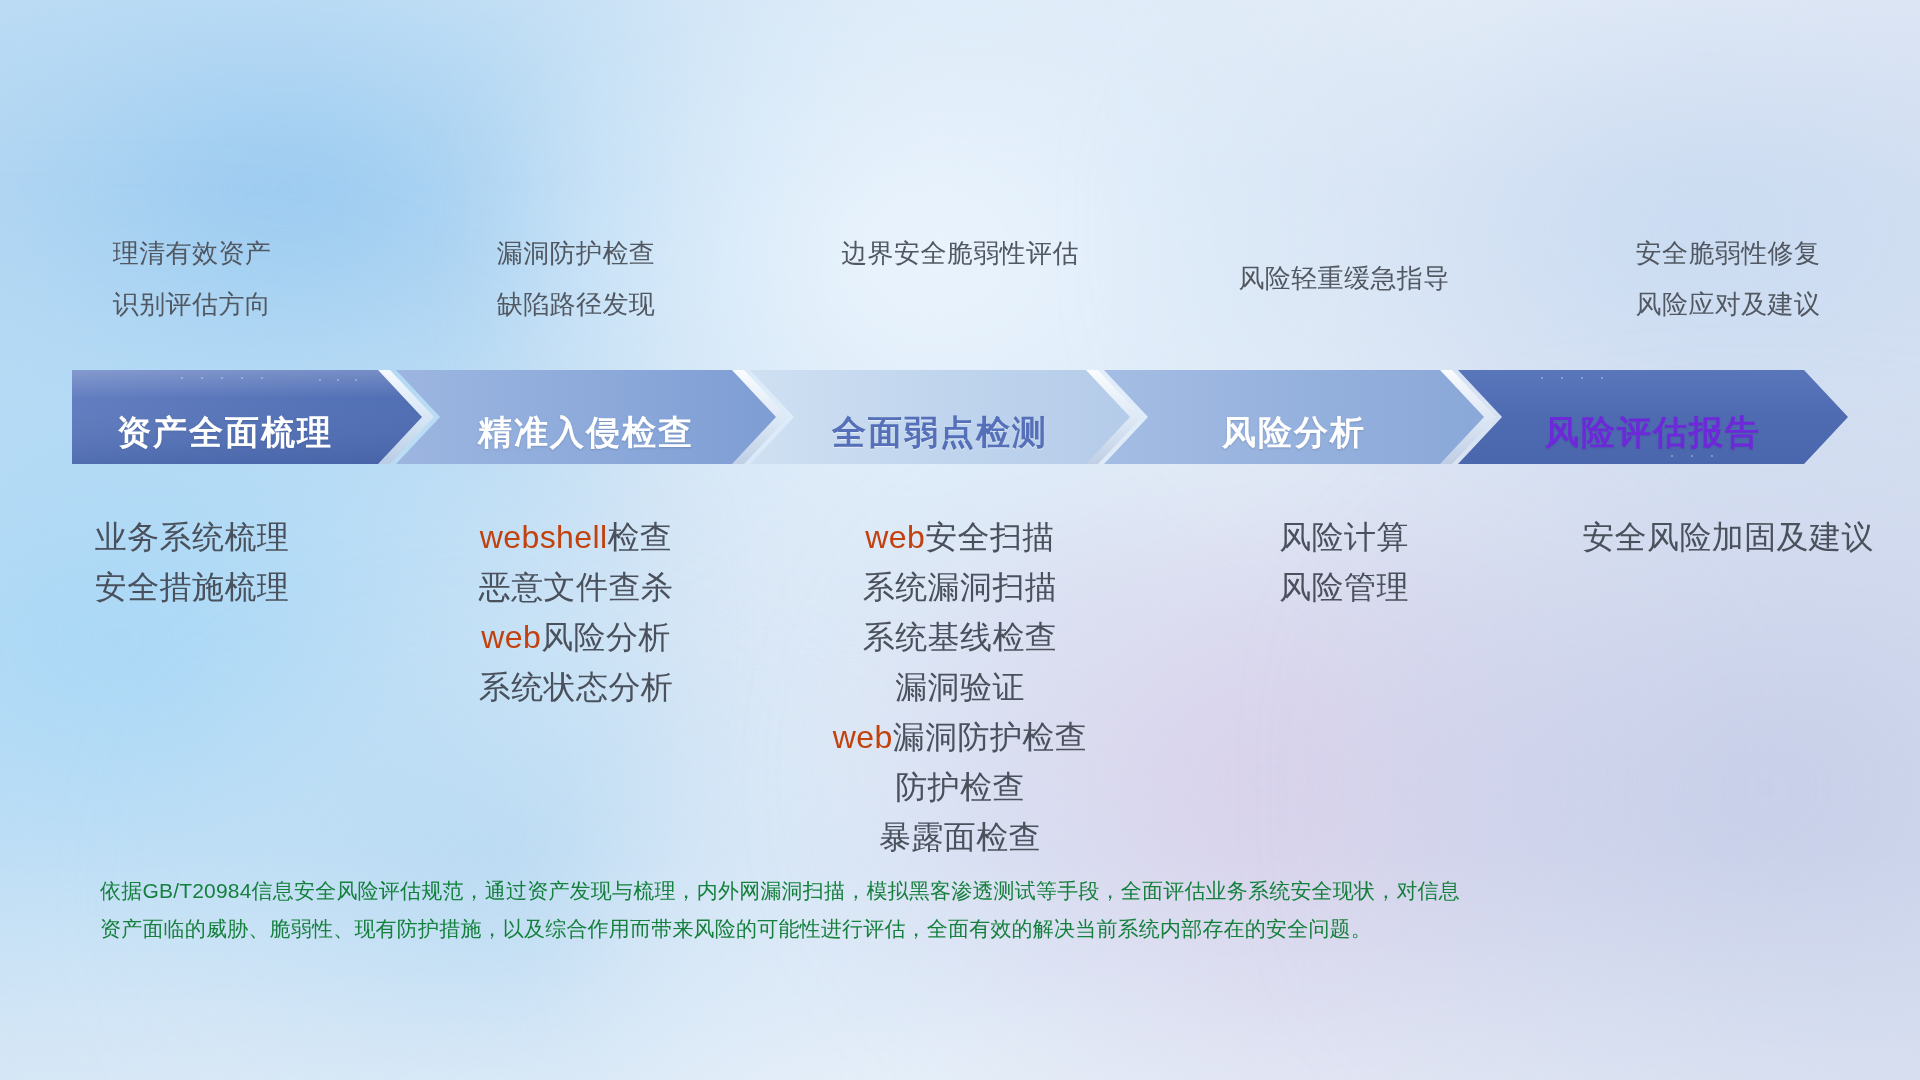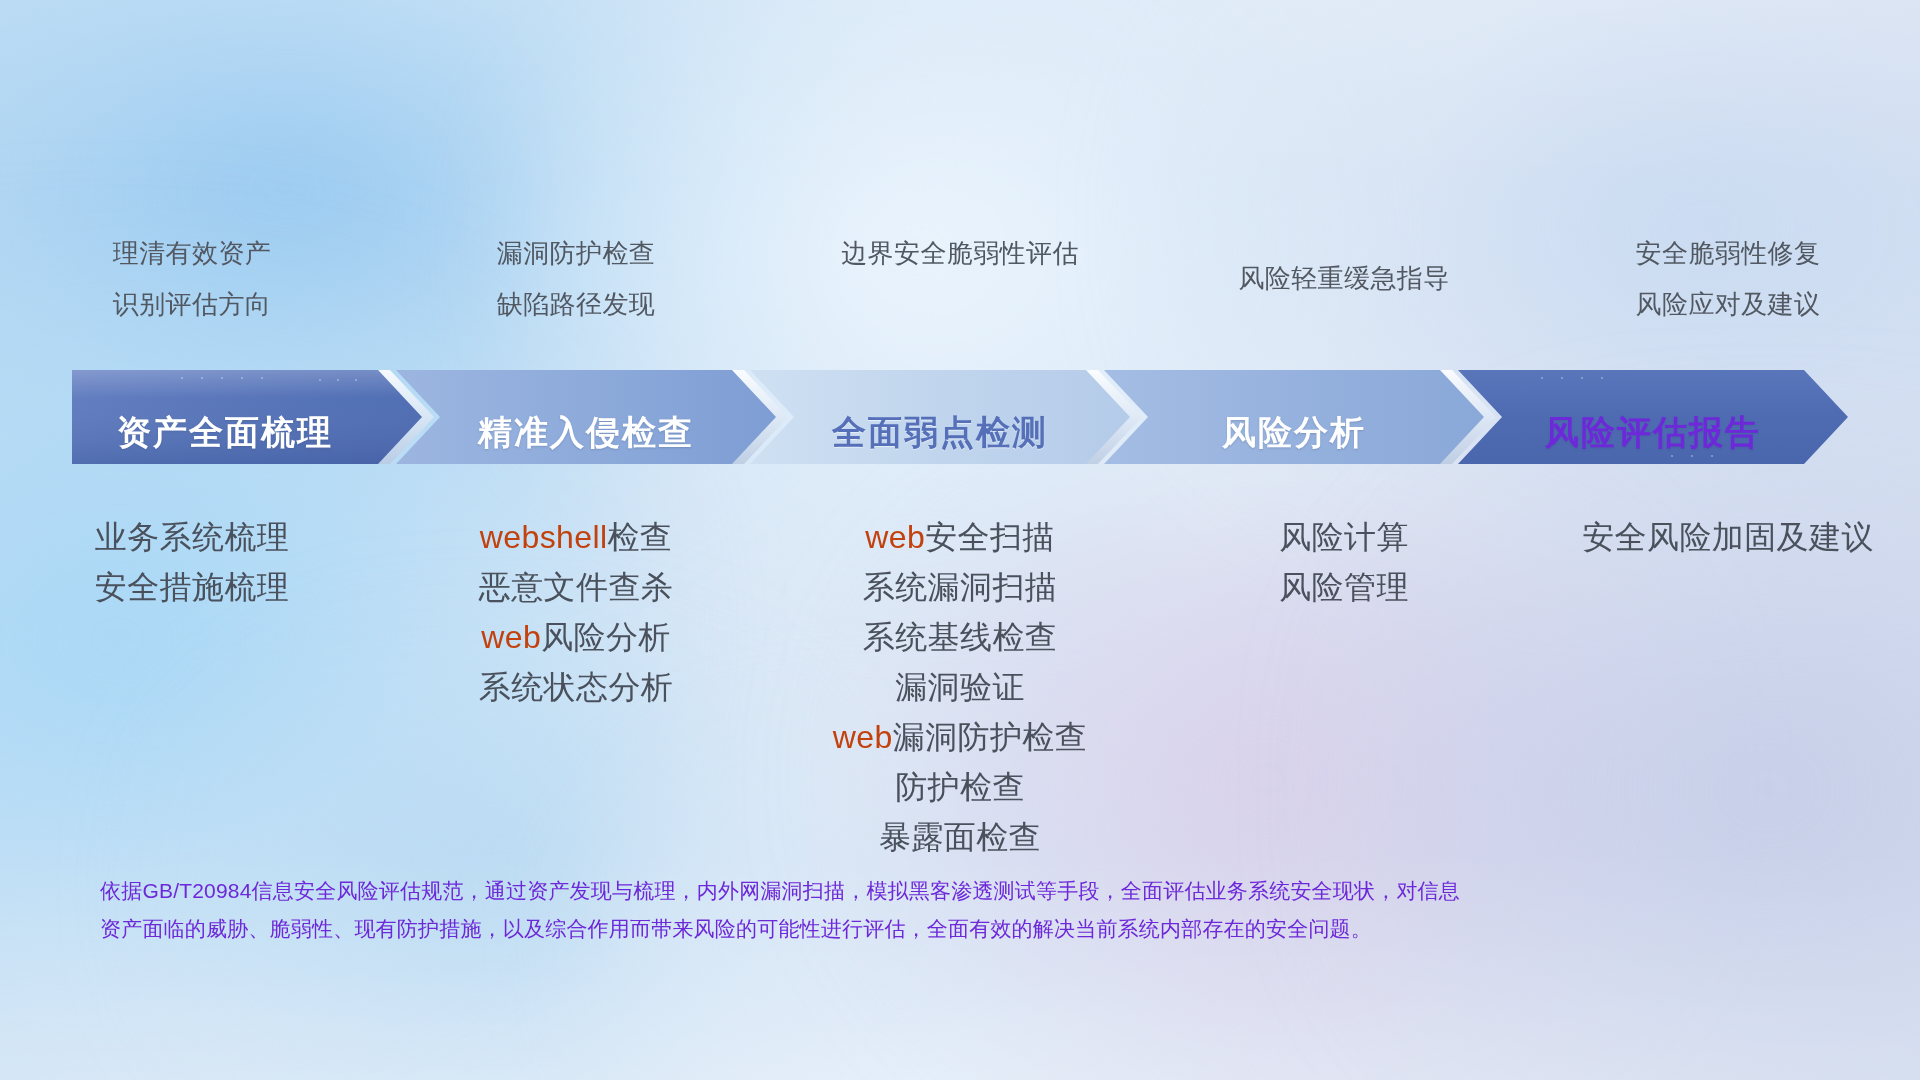--- a/index.html
+++ b/index.html
@@ -120,21 +120,21 @@
     white-space:nowrap;
     text-shadow:0 1px 2px rgba(60,80,120,.25);
     pointer-events:none;
   }
 
   
   .footnote{
     position:absolute;
     left:100px; top:872px;
     width:1560px;
-    color:#6d28d9;
+    color:#15803d;
     font-size:21px;
     line-height:38px;
     letter-spacing:.2px;
     text-align:justify;
   }
   .footnote p{ white-space:pre-wrap; }
 </style>
 </head>
 <body>
 

